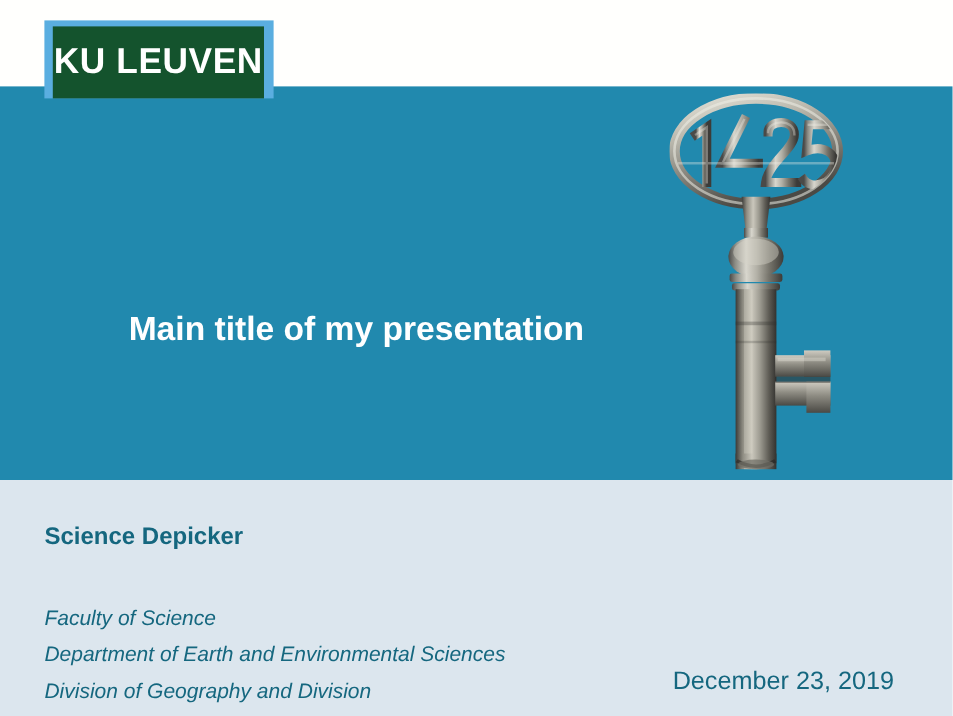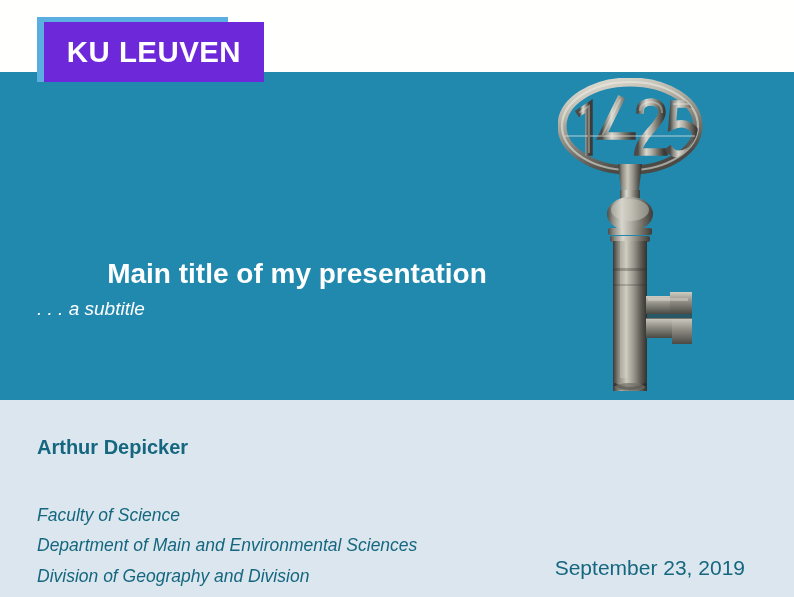--- a/index.html
+++ b/index.html
@@ -52,23 +52,23 @@
     position: absolute;
     left: 0; top: 0;
     width: 191px;
     height: 65px;
     background: #5aaee0;
   }
   .logo-box {
     position: absolute;
     left: 7px;
     top: 5px;
-    width: 220px;
+    width: 176px;
     height: 60px;
-    background: #6d28d9;
+    background: #14532d;
     display: flex;
     align-items: center;
     justify-content: center;
   }
   .logo-text {
     color: #ffffff;
     font-family: "Liberation Sans", sans-serif;
     font-weight: bold;
     font-size: 30px;
     letter-spacing: 0.5px;
@@ -255,27 +255,26 @@
       <rect x="90" y="220" width="40" height="3" fill="#e3e1d8" opacity="0.40"></rect>
 
       <path d="M55 300 L89 300 L89 308 Q72 318 55 308 Z" fill="url(#metalShaft)"></path>
       <path d="M56 306 Q72 315 88 306" fill="none" stroke="#24231f" stroke-width="3" opacity="0.6"></path>
       <ellipse cx="72" cy="309" rx="15" ry="4" fill="#6e6c64" opacity="0.7"></ellipse>
     </svg>
   </div>
 
   <div class="title-block">
     <h1 class="main-title">Main title of my presentation</h1>
-    <p class="subtitle">. . . a subtitle</p>
   </div>
 
   <div class="author-block">
-    <div class="author-name">Arthur Depicker</div>
+    <div class="author-name">Science Depicker</div>
     <ul class="affil-list">
       <li>Faculty of Science</li>
-      <li>Department of Main and Environmental Sciences</li>
+      <li>Department of Earth and Environmental Sciences</li>
       <li>Division of Geography and Division</li>
     </ul>
   </div>
 
-  <div class="slide-date">September 23, 2019</div>
+  <div class="slide-date">December 23, 2019</div>
 
 </div>
 
 </body></html>

